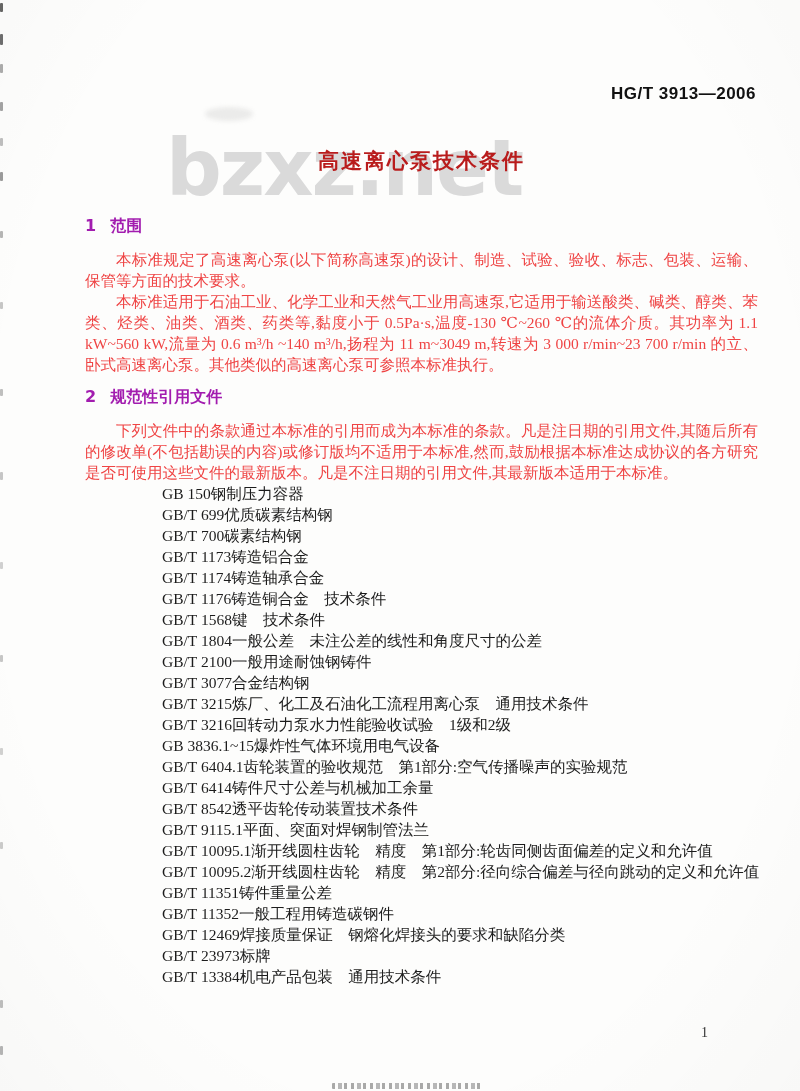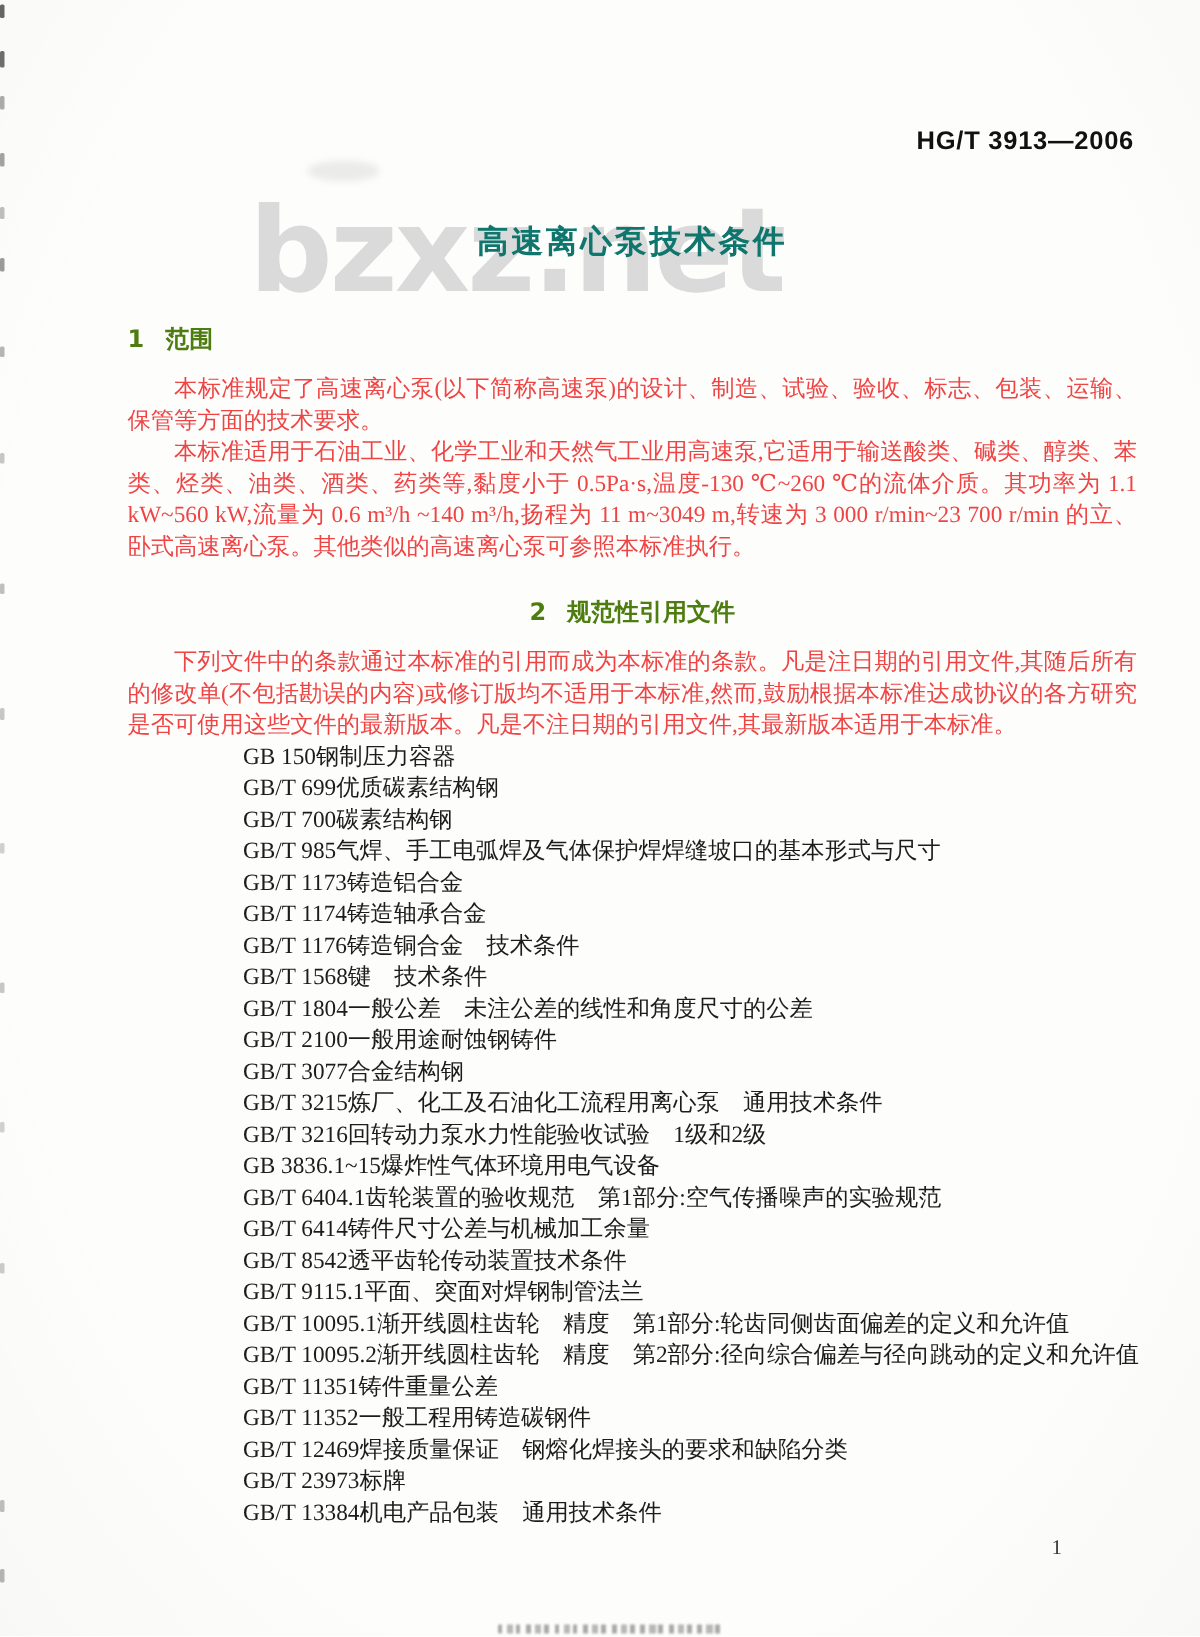--- a/index.html
+++ b/index.html
@@ -20,32 +20,32 @@
   }
   .watermark{
     position:absolute; top:128px; left:166px; z-index:0;
     font-family:"DejaVu Sans","Liberation Sans",sans-serif;
     font-weight:bold; font-size:78px; line-height:80px; letter-spacing:-2px;
     color:#dadada; user-select:none; white-space:nowrap;
   }
   .doc-title{
     position:absolute; top:147px; left:85px; width:673px; z-index:2;
     text-align:center; font-family:"DejaVu Sans","Liberation Sans",sans-serif;
-    font-weight:bold; font-size:21px; letter-spacing:2px; color:#0f766e;
+    font-weight:bold; font-size:21px; letter-spacing:2px; color:#b91c1c;
   }
   .content{
     position:absolute; top:210px; left:85px; width:673px; z-index:1;
   }
   .sec-heading{
     font-family:"DejaVu Sans","Liberation Sans",sans-serif;
-    font-weight:bold; font-size:16px; line-height:20px; color:#4d7c0f;
+    font-weight:bold; font-size:16px; line-height:20px; color:#a21caf;
   }
   .sec-heading .hsp{display:inline-block; width:14px;}
   .sec-heading.first{margin-top:6px; margin-bottom:13px;}
-  .sec-heading.second{margin-top:23px; margin-bottom:13px;text-align:center;}
+  .sec-heading.second{margin-top:12px; margin-bottom:13px;}
   .para{
     margin:0; font-size:15.5px; line-height:21px; text-align:justify;
     text-indent:2em; color:#ef4444;
   }
   .ref-list{ margin:0 0 0 33px; }
   .ref-row{ font-size:15.5px; line-height:21px; white-space:nowrap; }
   .ref-code{ display:inline-block;margin-left:44px; }
   .ref-title{ display:inline-block; }
   .page-number{
     position:absolute; top:1025px; right:92px; z-index:1;
@@ -123,21 +123,20 @@
     <div class="sec-heading second">
       <span>2</span><span class="hsp"></span><span>规范性引用文件</span>
     </div>
 
     <p class="para">下列文件中的条款通过本标准的引用而成为本标准的条款。凡是注日期的引用文件,其随后所有的修改单(不包括勘误的内容)或修订版均不适用于本标准,然而,鼓励根据本标准达成协议的各方研究是否可使用这些文件的最新版本。凡是不注日期的引用文件,其最新版本适用于本标准。</p>
 
     <div class="ref-list">
       <div class="ref-row"><span class="ref-code">GB 150</span><span class="ref-title">钢制压力容器</span></div>
       <div class="ref-row"><span class="ref-code">GB/T 699</span><span class="ref-title">优质碳素结构钢</span></div>
       <div class="ref-row"><span class="ref-code">GB/T 700</span><span class="ref-title">碳素结构钢</span></div>
-      <div class="ref-row"><span class="ref-code">GB/T 985</span><span class="ref-title">气焊、手工电弧焊及气体保护焊焊缝坡口的基本形式与尺寸</span></div>
       <div class="ref-row"><span class="ref-code">GB/T 1173</span><span class="ref-title">铸造铝合金</span></div>
       <div class="ref-row"><span class="ref-code">GB/T 1174</span><span class="ref-title">铸造轴承合金</span></div>
       <div class="ref-row"><span class="ref-code">GB/T 1176</span><span class="ref-title">铸造铜合金　技术条件</span></div>
       <div class="ref-row"><span class="ref-code">GB/T 1568</span><span class="ref-title">键　技术条件</span></div>
       <div class="ref-row"><span class="ref-code">GB/T 1804</span><span class="ref-title">一般公差　未注公差的线性和角度尺寸的公差</span></div>
       <div class="ref-row"><span class="ref-code">GB/T 2100</span><span class="ref-title">一般用途耐蚀钢铸件</span></div>
       <div class="ref-row"><span class="ref-code">GB/T 3077</span><span class="ref-title">合金结构钢</span></div>
       <div class="ref-row"><span class="ref-code">GB/T 3215</span><span class="ref-title">炼厂、化工及石油化工流程用离心泵　通用技术条件</span></div>
       <div class="ref-row"><span class="ref-code">GB/T 3216</span><span class="ref-title">回转动力泵水力性能验收试验　1级和2级</span></div>
       <div class="ref-row"><span class="ref-code">GB 3836.1~15</span><span class="ref-title">爆炸性气体环境用电气设备</span></div>

